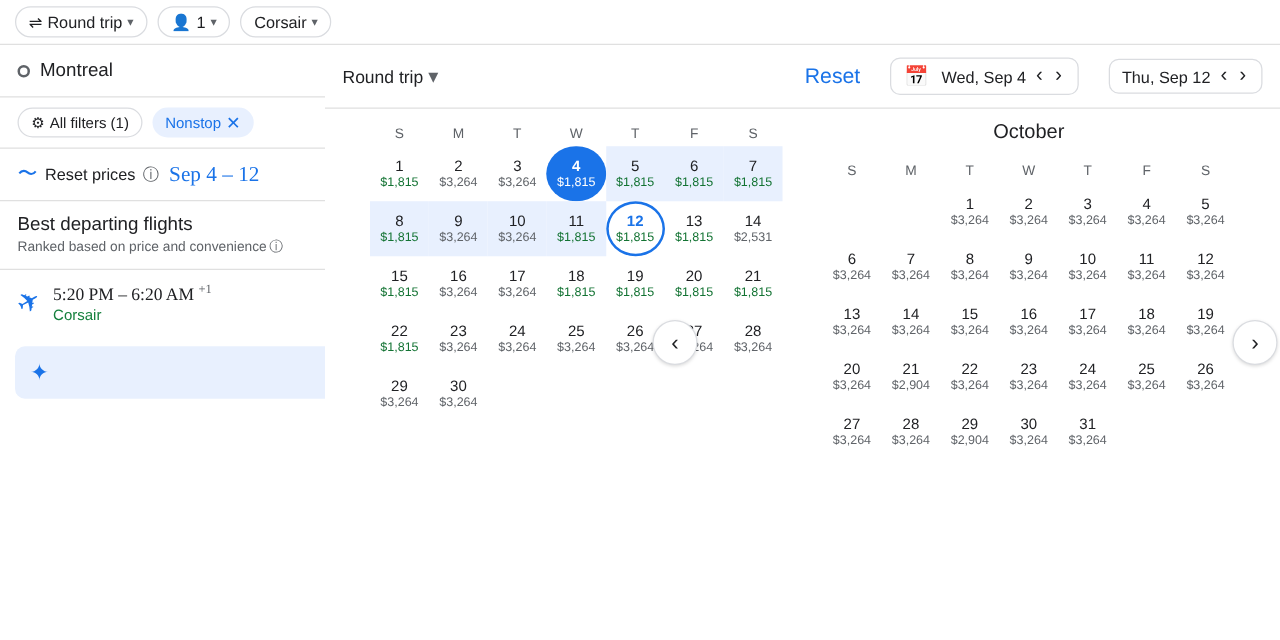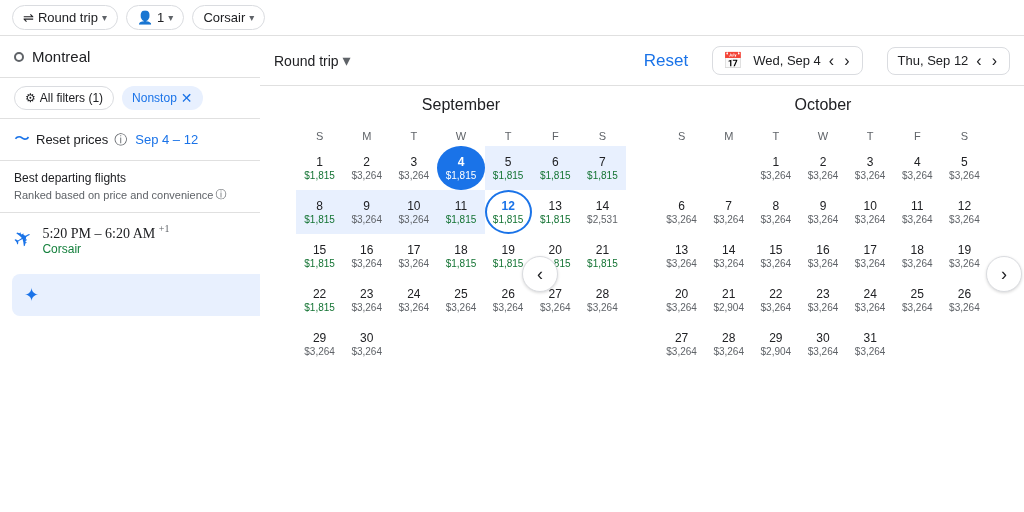--- a/index.html
+++ b/index.html
@@ -50,34 +50,34 @@
       background: #e8f0fe; border: none; border-radius: 20px;
       padding: 4px 10px; cursor: pointer; font-size: 12px; color: #1a73e8;
     }
     .nonstop-chip .close-x { font-size: 14px; color: #1a73e8; }
     .track-prices-bar {
       padding: 10px 14px; display: flex; align-items: center; gap: 6px;
       border-bottom: 1px solid #e0e0e0;
     }
     .track-icon { color: #1a73e8; font-size: 16px; }
     .track-label { font-size: 13px; color: #202124; }
-    .track-range { font-size: 13px; color: #1a73e8; margin-left: 2px; }
+    .track-range { font-size: 17px; color: #1a73e8; margin-left: 2px; font-family: Liberation Serif, serif; }
     .info-icon { color: #5f6368; font-size: 13px; }
     .toggle {
       margin-left: auto; width: 34px; height: 20px; border-radius: 10px;
       background: #dadce0; position: relative; cursor: pointer;
     }
     .toggle-thumb {
       position: absolute; top: 3px; left: 3px;
       width: 14px; height: 14px; border-radius: 50%; background: #fff;
     }
     .best-departing {
       padding: 10px 14px 4px;
     }
-    .best-departing-title { font-size: 12px; font-weight: 500; color: #202124; }
+    .best-departing-title { font-size: 15px; font-weight: 500; color: #202124; }
     .ranked-text { font-size: 11px; color: #5f6368; margin-top: 2px; display: flex; align-items: center; gap: 2px; }
     .flight-result {
       padding: 10px 14px; border-top: 1px solid #e0e0e0; margin-top: 6px;
       display: flex; align-items: center; gap: 10px;
     }
     .airline-icon { font-size: 22px; color: #1a73e8; transform: rotate(-30deg); display: inline-block; }
     .flight-times { font-size: 14px; font-weight: 500; font-family: Liberation Serif, serif; }
     .flight-airline { font-size: 12px; color: #15803d; }
     .cheapest-banner {
       background: #e8f0fe; border-radius: 8px;
@@ -272,21 +272,20 @@
       <button class="nav-arrow">›</button>
     </div>
   </div>
 
   <button class="side-nav-btn side-nav-left">‹</button>
 
   <button class="side-nav-btn side-nav-right">›</button>
 
   <div class="calendars-wrap" id="calendars-wrap">
   <div class="calendar">
-        <div class="calendar-title">September</div>
         <div class="cal-grid">
           <div class="day-header">S</div>
           <div class="day-header">M</div>
           <div class="day-header">T</div>
           <div class="day-header">W</div>
           <div class="day-header">T</div>
           <div class="day-header">F</div>
           <div class="day-header">S</div>
           <div class="day-cell">
             <div class="day-num">1</div>

